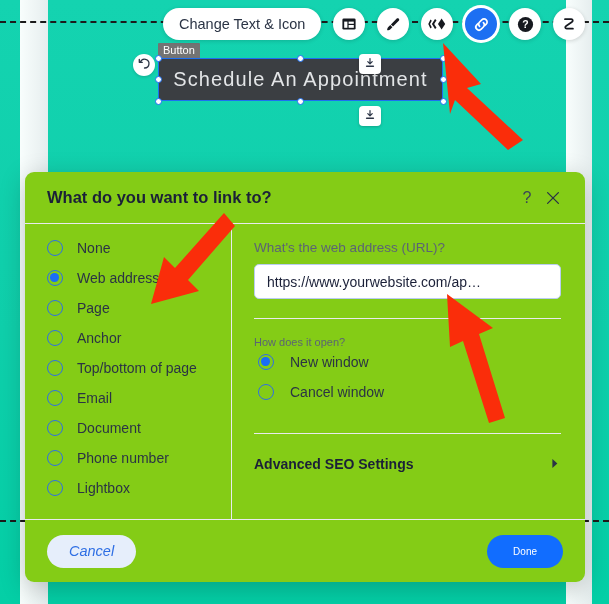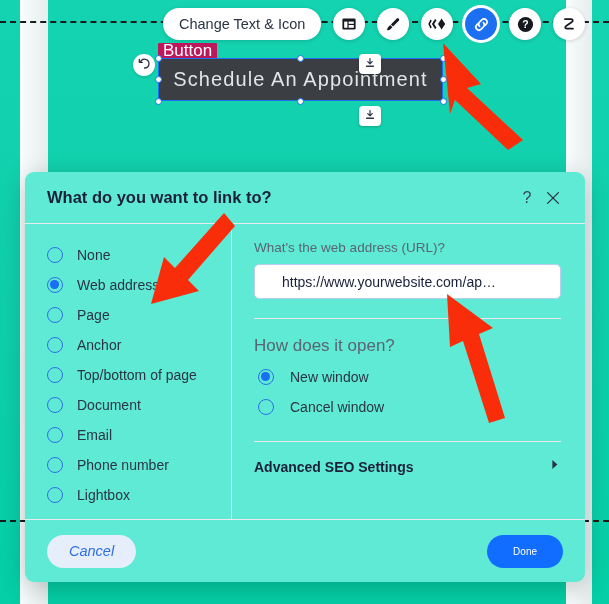--- a/index.html
+++ b/index.html
@@ -108,23 +108,23 @@
     display: flex;
     align-items: center;
     justify-content: center;
     box-shadow: 0 1px 3px rgba(0,0,0,.18);
     color: #2b3445;
   }
   .tag-label {
     position: absolute;
     left: 3px;
     top: -15px;
-    background: #be185d;
+    background: #737373;
     color: #ffffff;
-    font-size: 17px;
+    font-size: 11px;
     line-height: 15px;
     padding: 0 5px;
     border-radius: 1px 1px 0 0;
   }
   .element-box {
     position: absolute;
     left: 3px;
     top: 0px;
     width: 285px;
     height: 43px;
@@ -162,21 +162,21 @@
     color: #2b3445;
   }
 
   
   #modal {
     position: absolute;
     left: 25px;
     top: 172px;
     width: 560px;
     height: 410px;
-    background: #5eead4;
+    background: #84cc16;
     border-radius: 9px;
     box-shadow: 0 6px 26px rgba(0,0,0,.22);
     z-index: 40;
     display: flex;
     flex-direction: column;
     overflow: hidden;
   }
   .modal-head {
     height: 51px;
     display: flex;
@@ -215,21 +215,20 @@
     box-sizing: border-box;
   }
   .panel-right {
     flex: 1;
     padding: 16px 24px 0 22px;
     box-sizing: border-box;
   }
 
   .radio-row {
     display: flex;
-    align-items: center;
     height: 30px;
     padding-left: 22px;
     gap: 14px;
   }
   .radio {
     width: 16px;
     height: 16px;
     border-radius: 50%;
     border: 1.6px solid #2f6fe4;
     box-sizing: border-box;
@@ -255,46 +254,46 @@
     font-size: 13.5px;
     color: #5b6474;
     margin-bottom: 9px;
   }
   .url-input {
     width: 100%;
     height: 35px;
     box-sizing: border-box;
     border: 1px solid #b9cdf0;
     border-radius: 5px;
-    padding: 0 27px;
+    padding: 0 12px;
     font-size: 14px;
     color: #1b2038;
     font-family: "Liberation Sans", sans-serif;
     background: #ffffff;
     outline: none;
   }
   .hr {
     height: 1px;
     background: #e8eaee;
     margin: 19px 0 17px 0;
   }
   .sub-label {
-    font-size: 17px;
+    font-size: 11px;
     color: #5b6474;
     margin-bottom: 6px;
   }
   .radio-row.inline {
     padding-left: 4px;
     gap: 16px;
     height: 30px;
   }
   .radio-row.inline .radio-label { color: #2b3445; }
   .seo-row {
     display: flex;
-    align-items: flex-start;
+    align-items: center;
     height: 26px;
   }
   .seo-label {
     flex: 1;
     font-size: 14px;
     font-weight: bold;
     color: #1b2038;
   }
   .seo-arrow {
     color: #2b3445;
@@ -495,25 +494,25 @@
       <div class="radio-row">
         <span class="radio"></span>
         <span class="radio-label">Anchor</span>
       </div>
       <div class="radio-row">
         <span class="radio"></span>
         <span class="radio-label">Top/bottom of page</span>
       </div>
       <div class="radio-row">
         <span class="radio"></span>
+        <span class="radio-label">Email</span>
+      </div>
+      <div class="radio-row">
+        <span class="radio"></span>
         <span class="radio-label">Document</span>
-      </div>
-      <div class="radio-row">
-        <span class="radio"></span>
-        <span class="radio-label">Email</span>
       </div>
       <div class="radio-row">
         <span class="radio"></span>
         <span class="radio-label">Phone number</span>
       </div>
       <div class="radio-row">
         <span class="radio"></span>
         <span class="radio-label">Lightbox</span>
       </div>
     </div>

